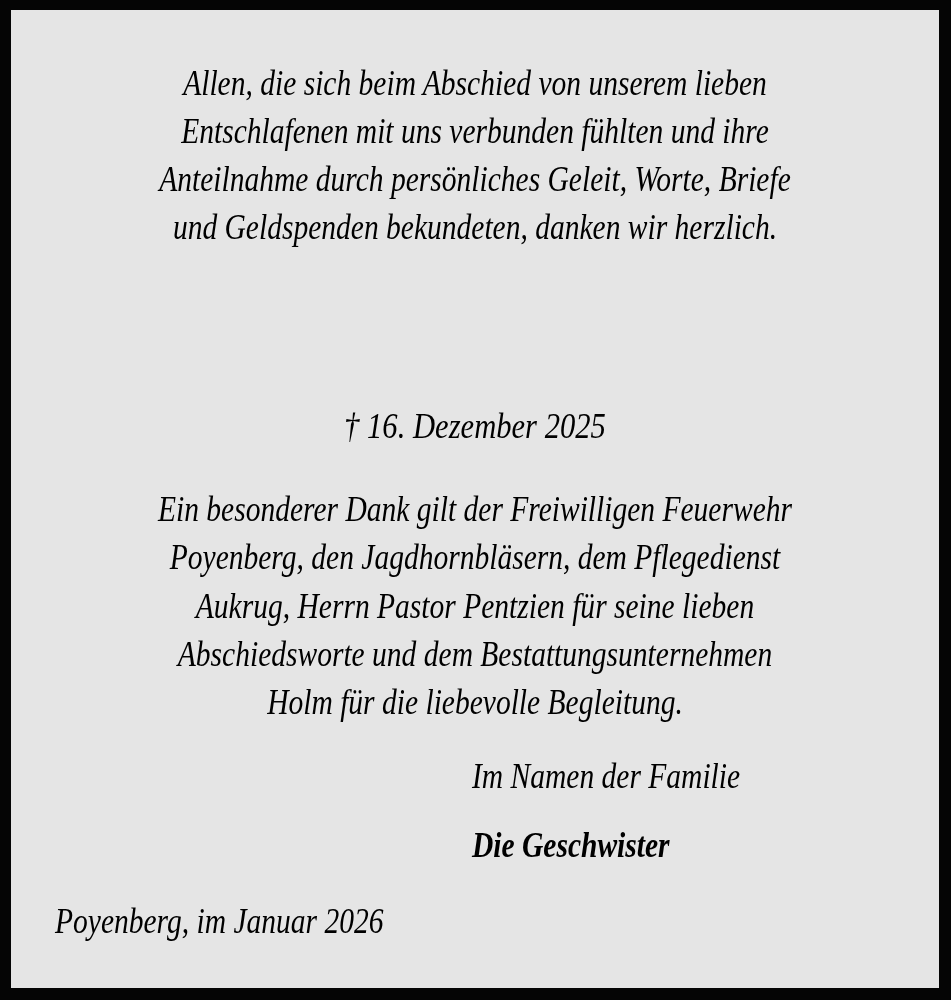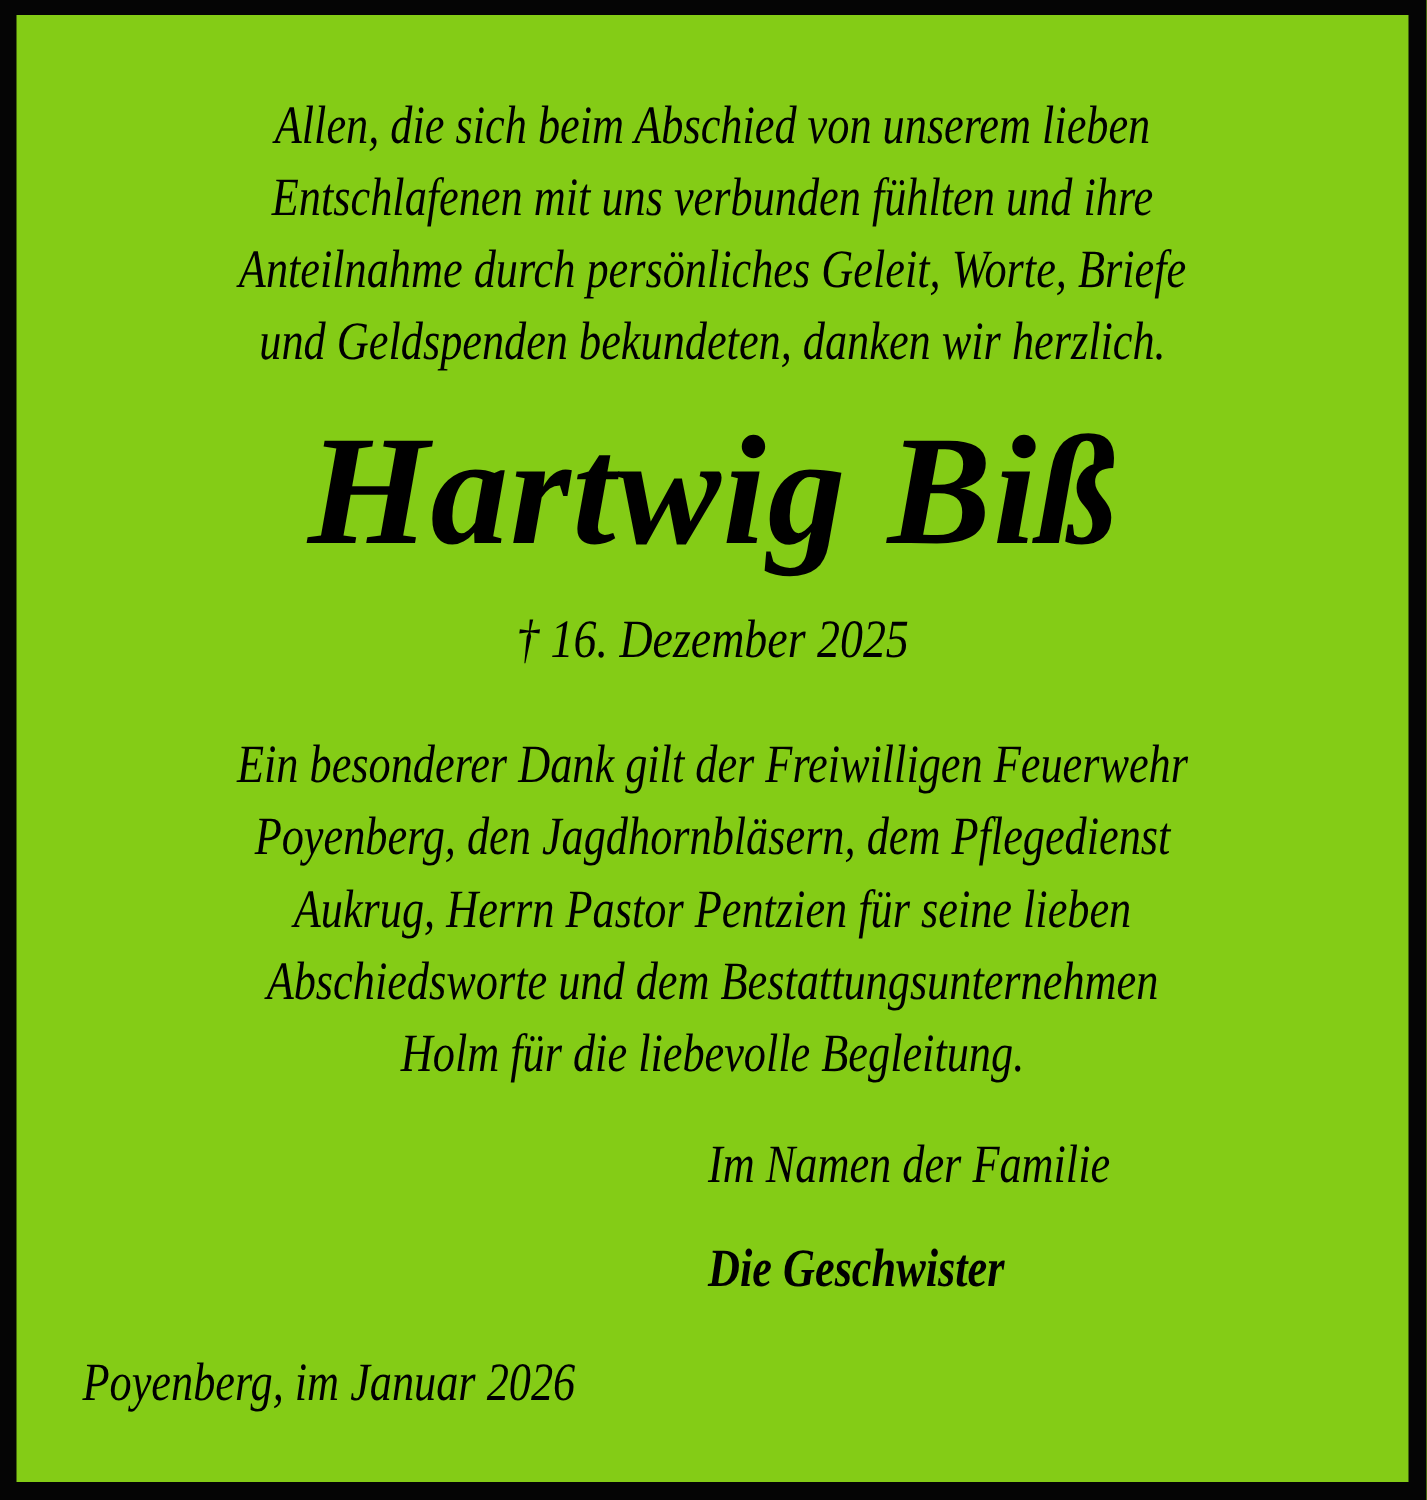--- a/index.html
+++ b/index.html
@@ -6,21 +6,21 @@
     body {
       width: 951px; height: 1000px;
       background: #050505;
       position: relative;
       overflow: hidden;
     }
     .card {
       position: absolute;
       left: 11px; top: 10px;
       width: 928px; height: 978px;
-      background: #84cc16;
+      background: #e5e5e5;
       box-sizing: border-box;
       font-family: "Liberation Serif", "DejaVu Serif", serif;
       font-style: italic;
       color: #000;
     }
     .line {
       position: absolute;
       left: 0; width: 100%;
       text-align: center;
       white-space: nowrap;
@@ -50,21 +50,20 @@
   </style>
 </head>
 <body>
 
 <div class="card">
   <div class="line intro" style="top:52px;">Allen, die sich beim Abschied von unserem lieben</div>
   <div class="line intro" style="top:100px;">Entschlafenen mit uns verbunden fühlten und ihre</div>
   <div class="line intro" style="top:148px;">Anteilnahme durch persönliches Geleit, Worte, Briefe</div>
   <div class="line intro" style="top:196px;">und Geldspenden bekundeten, danken wir herzlich.</div>
 
-  <div class="line name" style="top:258px;">Hartwig Biß</div>
 
   <div class="line date" style="top:395px;">† 16. Dezember 2025</div>
 
   <div class="line thanks" style="top:478px;">Ein besonderer Dank gilt der Freiwilligen Feuerwehr</div>
   <div class="line thanks" style="top:526px;">Poyenberg, den Jagdhornbläsern, dem Pflegedienst</div>
   <div class="line thanks" style="top:575px;">Aukrug, Herrn Pastor Pentzien für seine lieben</div>
   <div class="line thanks" style="top:623px;">Abschiedsworte und dem Bestattungsunternehmen</div>
   <div class="line thanks" style="top:671px;">Holm  für die liebevolle Begleitung.</div>
 
   <div class="left-line" style="left:461px; top:745px;">Im Namen der Familie</div>

